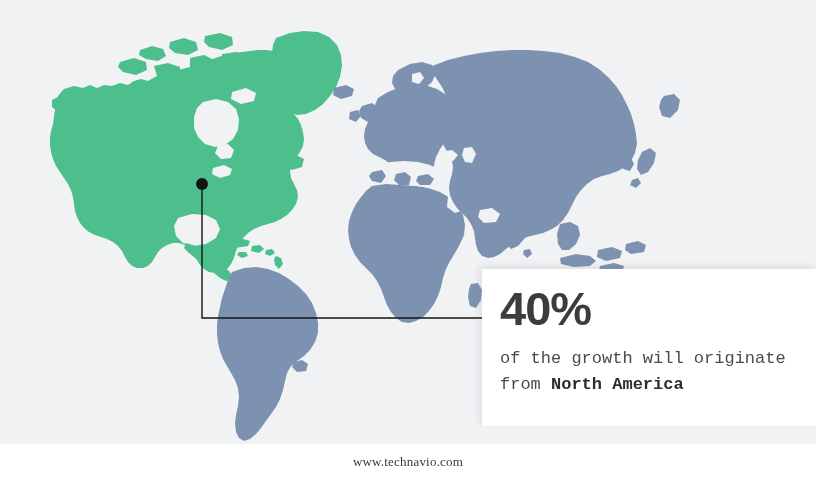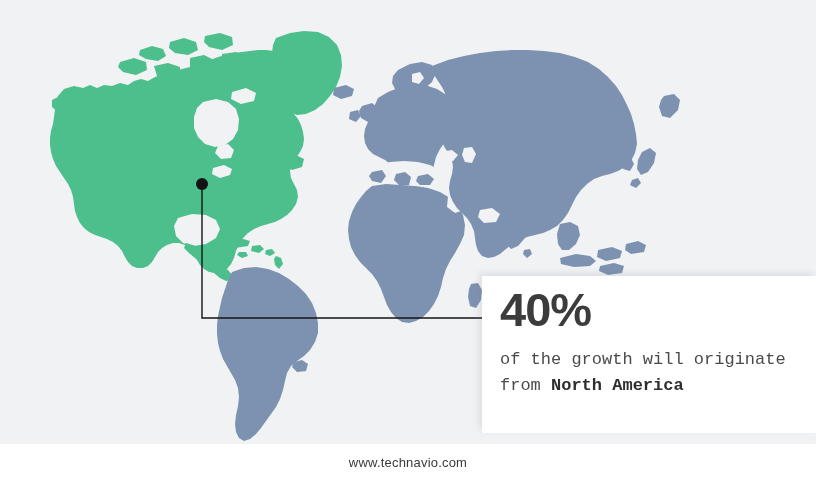--- a/index.html
+++ b/index.html
@@ -42,27 +42,27 @@
     left: 0;
     top: 0;
     width: 816px;
     height: 444px;
     pointer-events: none;
   }
   
   #callout-box {
     position: absolute;
     left: 482px;
-    top: 276px;
+    top: 269px;
     width: 334px;
     height: 157px;
     background: #ffffff;
     box-shadow: -3px -3px 6px rgba(120,130,145,0.16);
     box-sizing: border-box;
-    padding: 10px 0 0 18px;
+    padding: 16px 0 0 18px;
   }
   #callout-pct {
     font-size: 47px;
     font-weight: bold;
     color: #3c3c3c;
     letter-spacing: -1px;
     line-height: 1.04;
     margin: 0 0 12px 0;
     font-family: "Liberation Sans", sans-serif;
   }
@@ -88,21 +88,21 @@
     height: 36px;
     background: #ffffff;
     display: flex;
     align-items: center;
     justify-content: center;
   }
   #footer-url {
     font-size: 13px;
     color: #3a3a3a;
     letter-spacing: 0.2px;
-    font-family: Liberation Sans, sans-serif;
+    font-family: Liberation Serif, serif;
   }
 </style>
 </head>
 <body>
 
 <div id="screenshot">
 
   <div id="map-panel">
 
     <svg id="world-map" viewBox="0 0 816 444" xmlns="http://www.w3.org/2000/svg">

